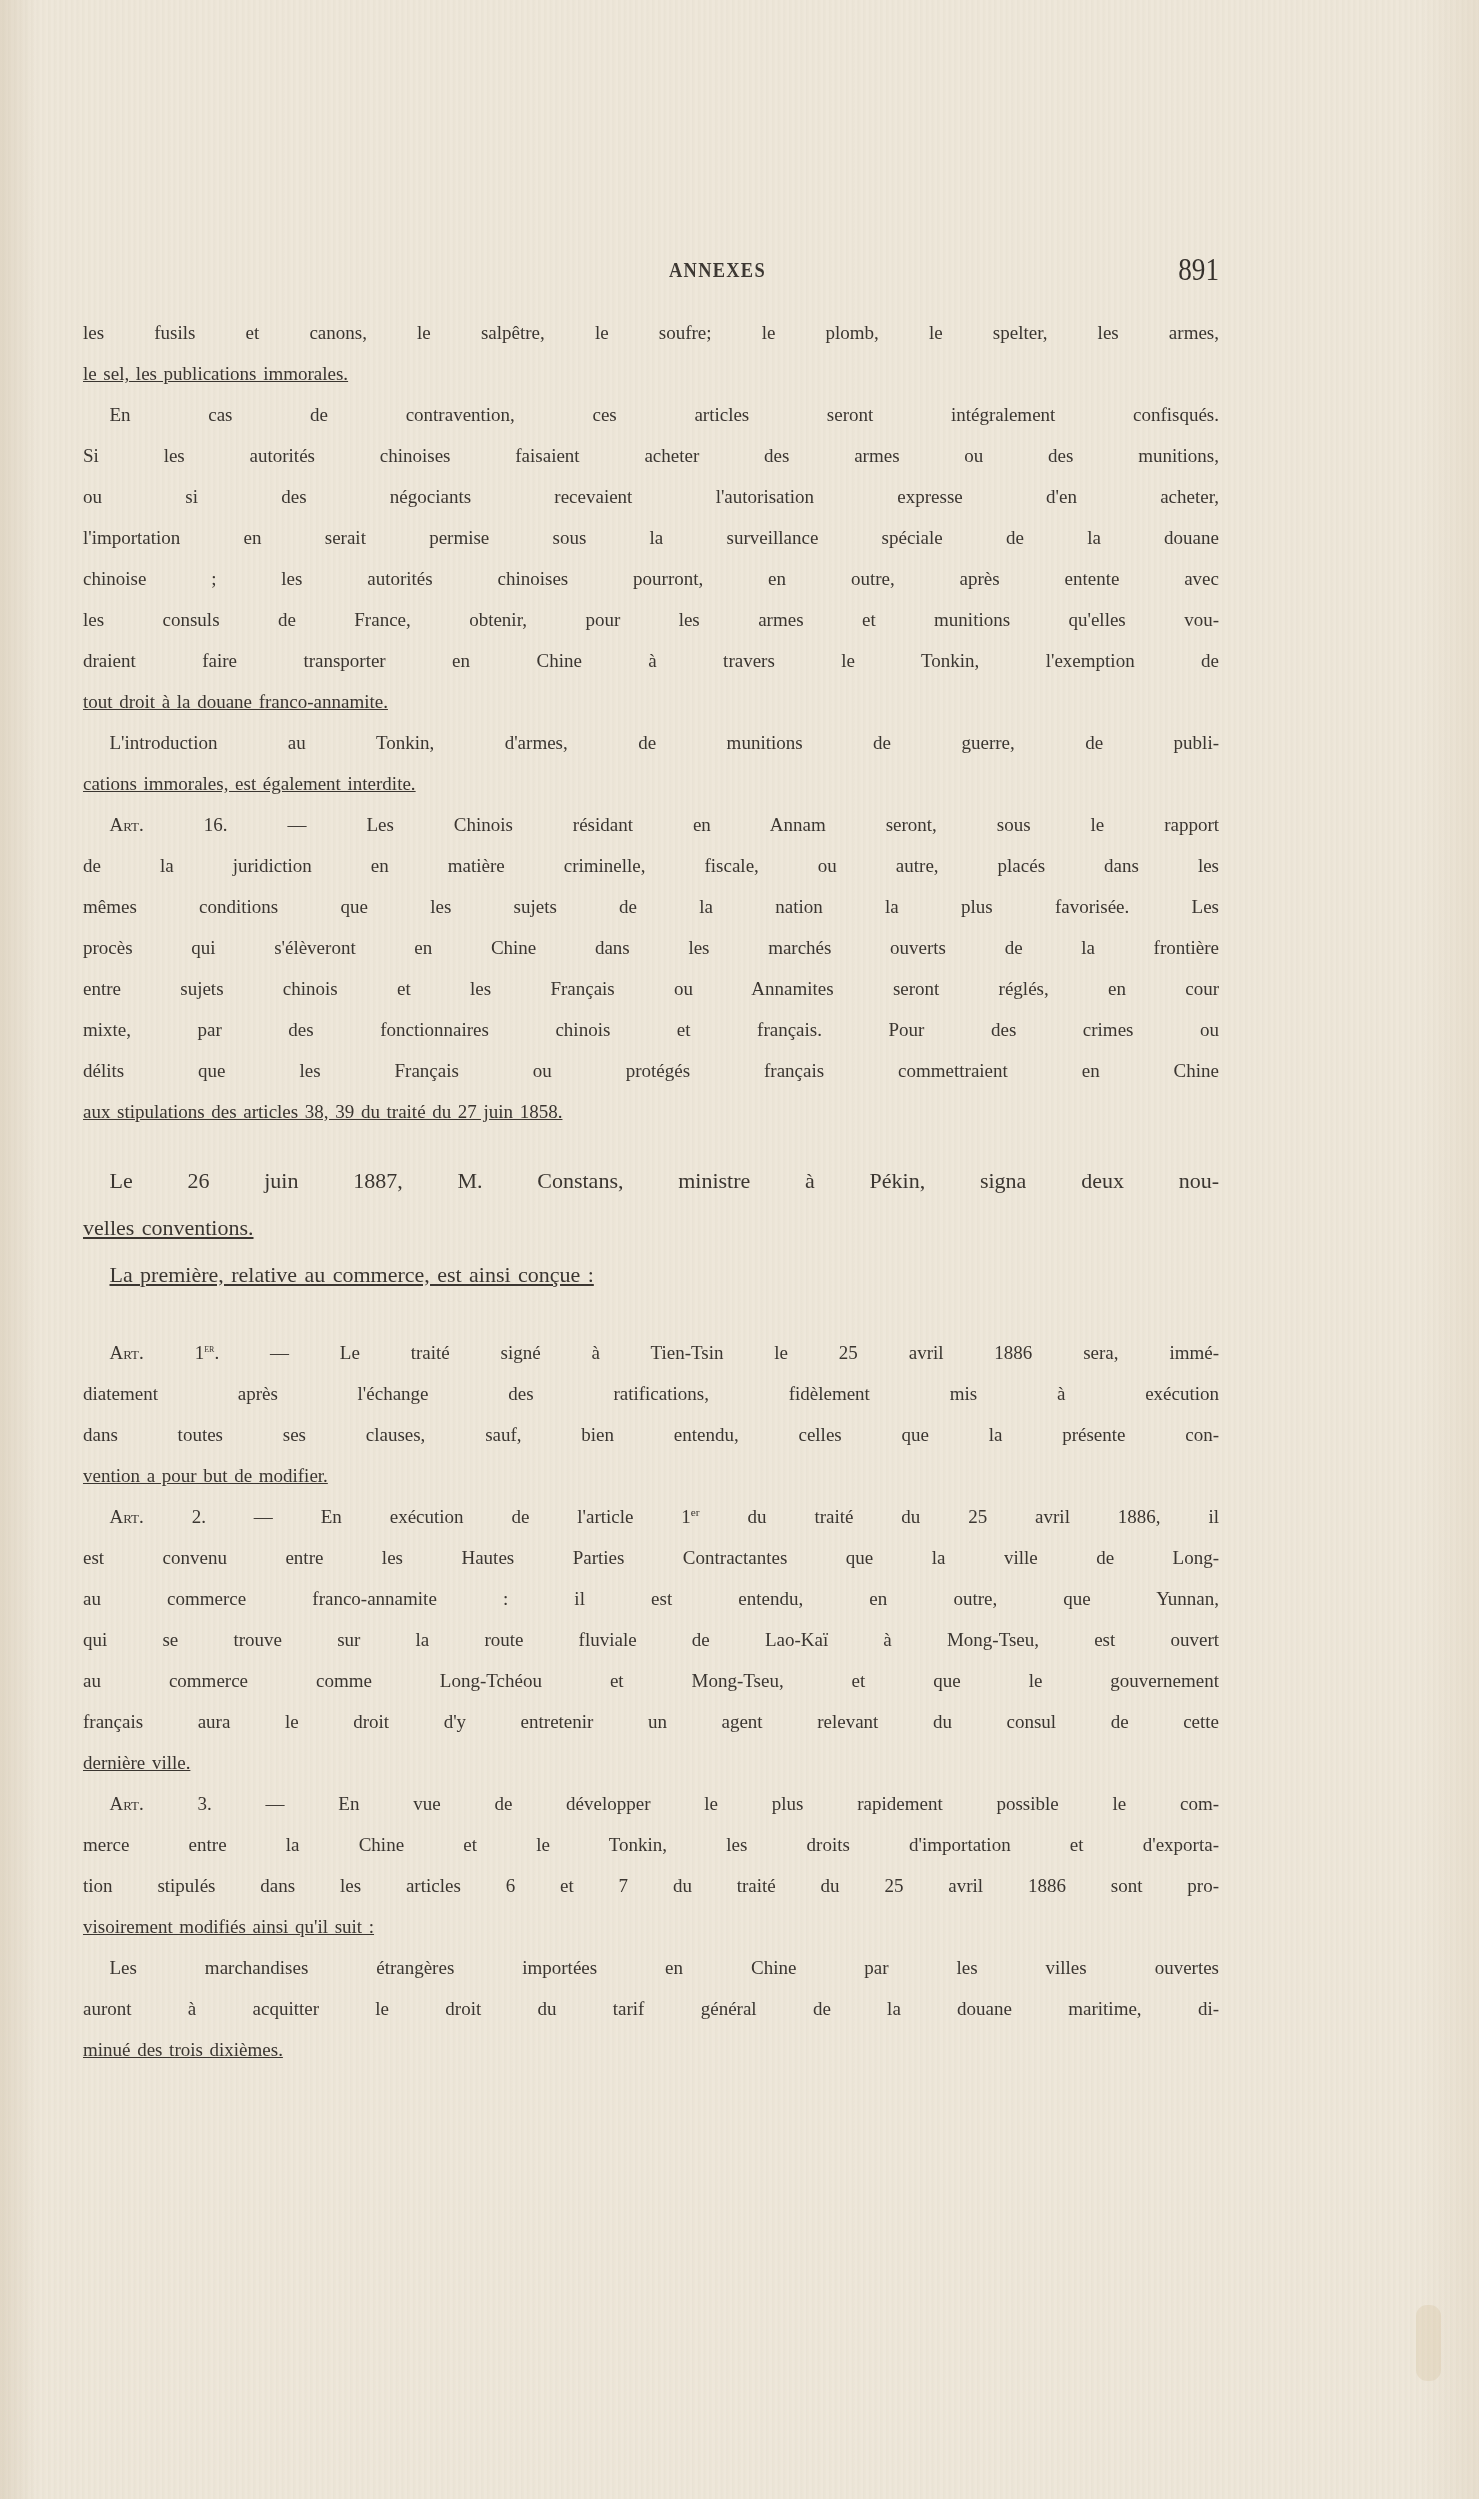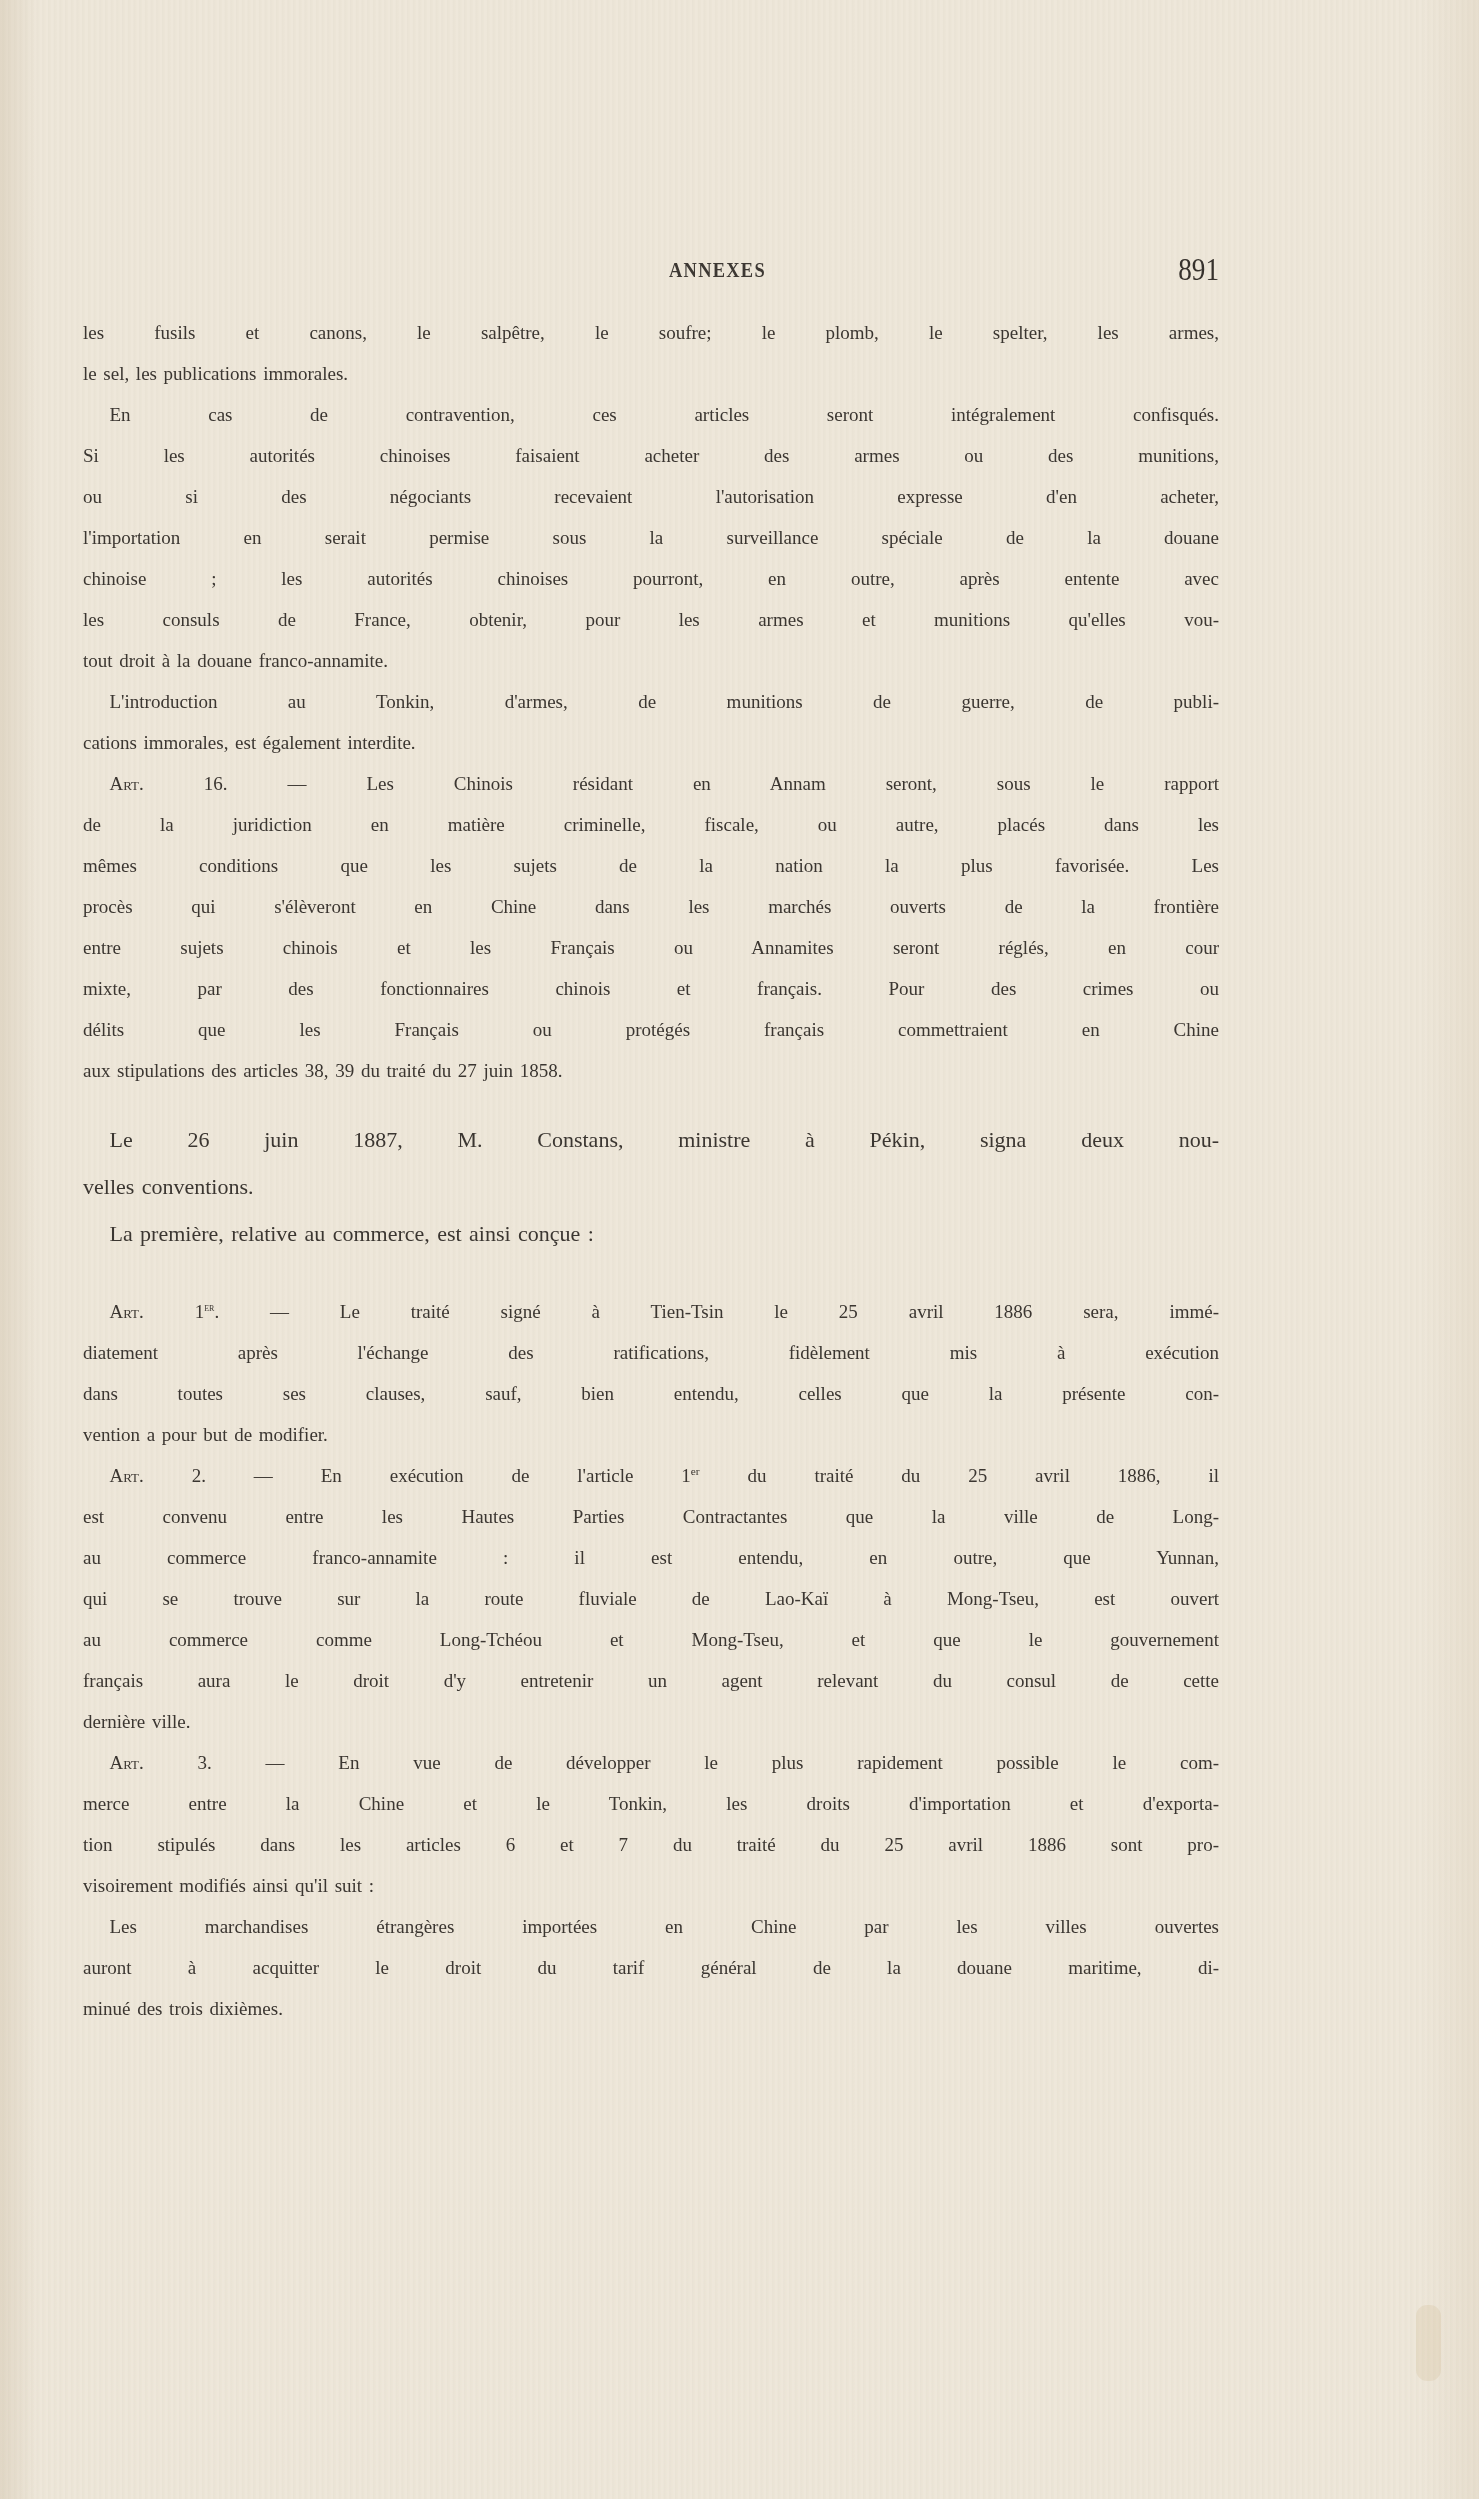--- a/index.html
+++ b/index.html
@@ -64,20 +64,21 @@
     font-size: 19px;
     white-space: nowrap;
     text-align: justify;
     text-align-last: justify;
     overflow: visible;
     word-spacing: 1.9px;
   }
   .line.end {
     text-align: right;
     text-align-last: left;
+    text-decoration: underline;
   }
   .line.indent {
     padding-left: 26.5px;
   }
   .big .line {
     font-size: 22px;
     height: 47px;
     line-height: 47px;
   }
   .gap-a { height: 24.6px; }
@@ -113,20 +114,21 @@
       <span class="line end">le sel, les publications immorales.</span>
     </div>
 
     <div>
       <span class="line indent">En cas de contravention, ces articles seront intégralement confisqués.</span>
       <span class="line">Si les autorités chinoises faisaient acheter des armes ou des munitions,</span>
       <span class="line">ou si des négociants recevaient l'autorisation expresse d'en acheter,</span>
       <span class="line">l'importation en serait permise sous la surveillance spéciale de la douane</span>
       <span class="line">chinoise ; les autorités chinoises pourront, en outre, après entente avec</span>
       <span class="line">les consuls de France, obtenir, pour les armes et munitions qu'elles vou-</span>
+      <span class="line">draient faire transporter en Chine à travers le Tonkin, l'exemption de</span>
       <span class="line end">tout droit à la douane franco-annamite.</span>
     </div>
 
     <div>
       <span class="line indent">L'introduction au Tonkin, d'armes, de munitions de guerre, de publi-</span>
       <span class="line end">cations immorales, est également interdite.</span>
     </div>
 
     <div>
       <span class="line indent"><span class="sc">Art. 16.</span> <span>— Les Chinois résidant en Annam seront, sous le rapport</span></span>

